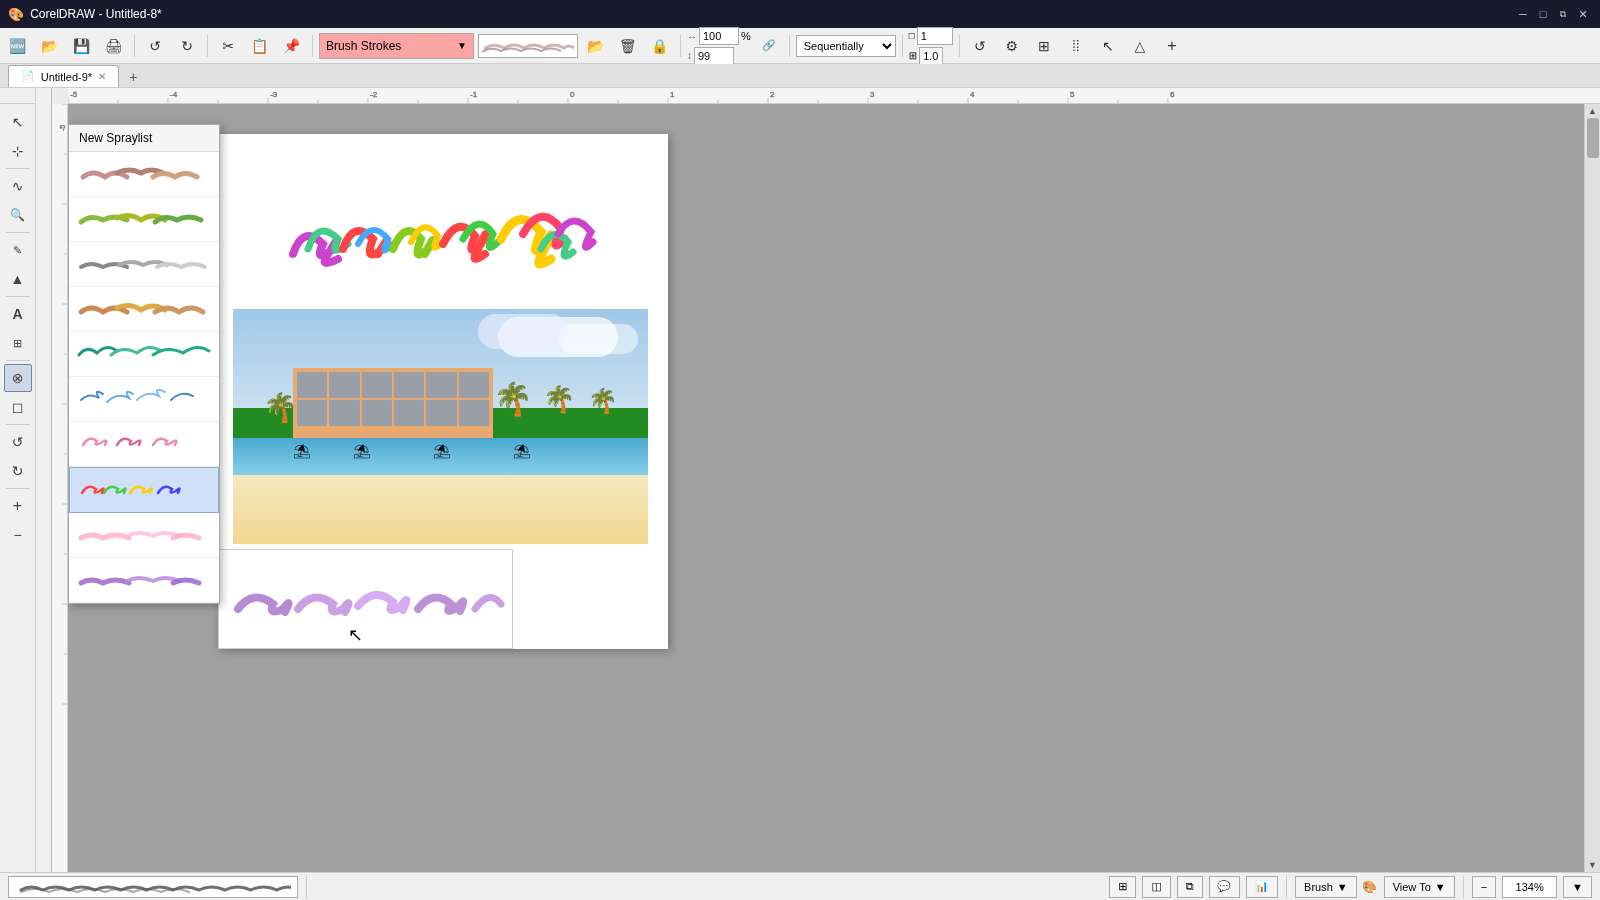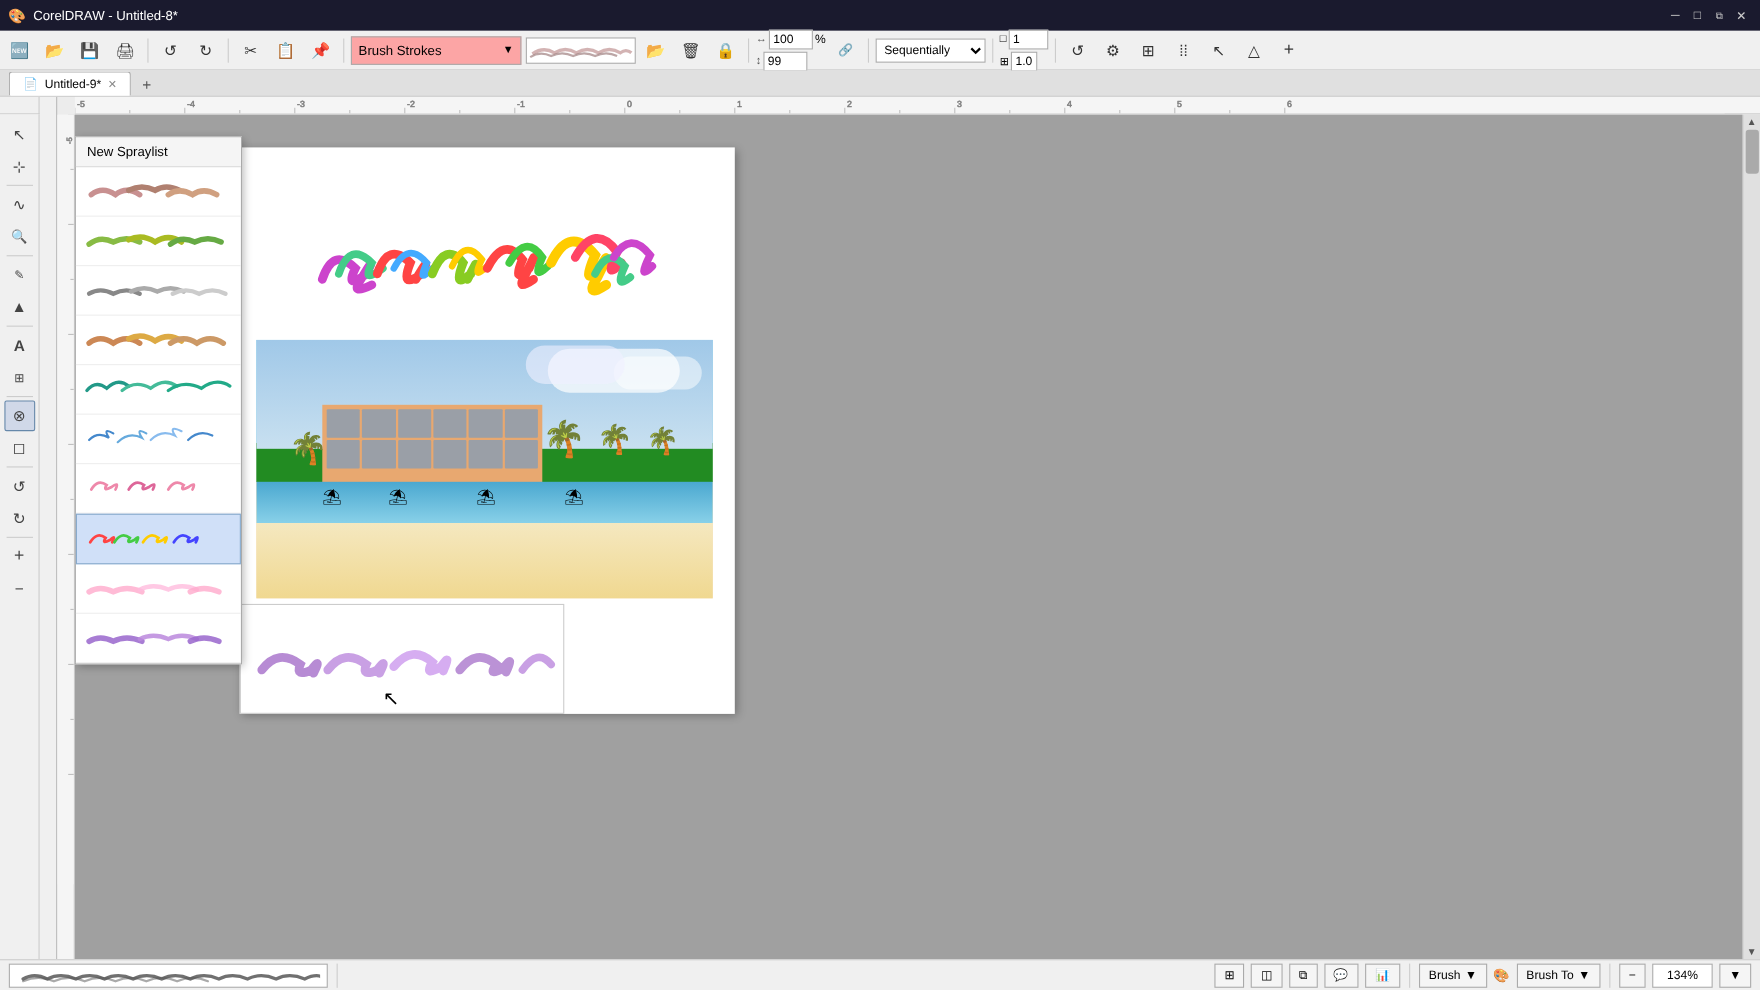--- a/index.html
+++ b/index.html
@@ -651,21 +651,21 @@
       <button class="bc-btn">⧉</button>
       <button class="bc-btn">💬</button>
       <button class="bc-btn">📊</button>
       <div class="toolbar-sep"></div>
       <button class="bc-btn">
         <span>Brush</span>
         <span>▼</span>
       </button>
       <span style="font-size:12px;">🎨</span>
       <button class="bc-btn">
-        <span>Brush To</span>
+        <span>View To</span>
         <span>▼</span>
       </button>
       <div class="toolbar-sep"></div>
       <button class="bc-btn">−</button>
       <input class="zoom-input" value="134%" style="width: 55px;">
       <button class="bc-btn">▼</button>
     </div>
   </div>
 </div>
 

